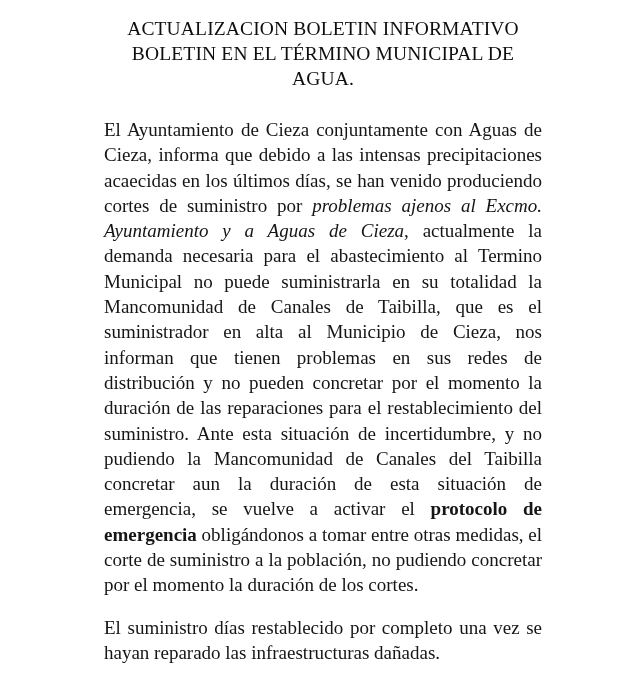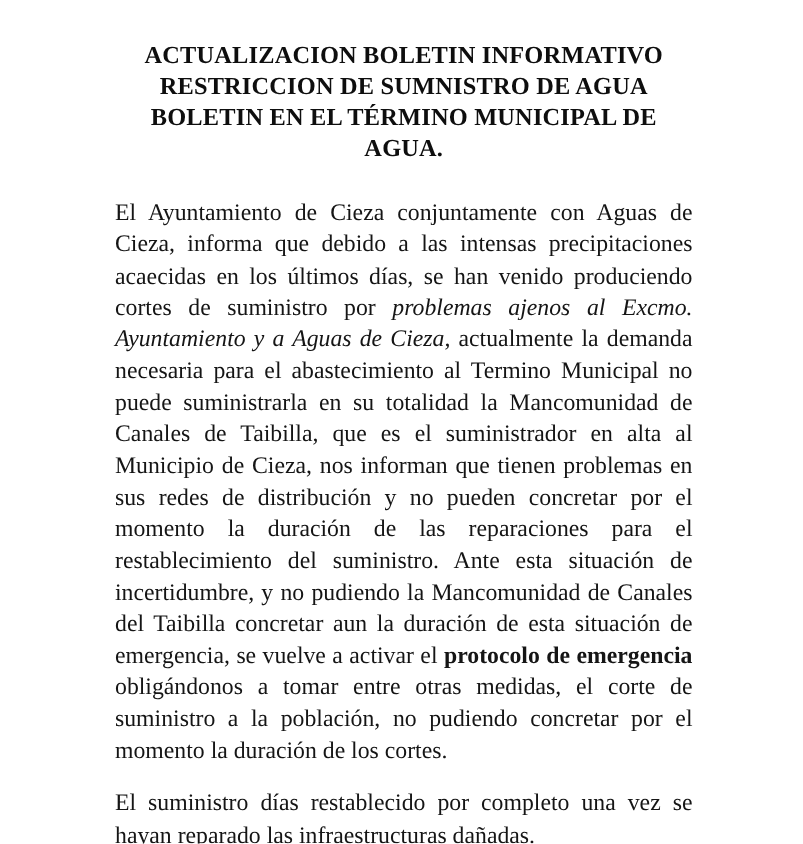--- a/index.html
+++ b/index.html
@@ -28,36 +28,36 @@
   .doc-body {
     position: absolute;
     left: 92px;
     top: 0;
     width: 462px;
   }
 
   
   .doc-title {
     margin: 0;
-    padding-top: 32px;
+    padding-top: 16px;
     text-align: center;
-    font-weight: bold;
+    font-weight: normal;
     font-size: 19.5px;
     line-height: 25px;
     letter-spacing: 0.15px;
     color: #0e0e0e;
   }
   .doc-title .tline {
     display: block;
     white-space: nowrap;
   }
 
   
   .para {
-    margin: 0;
+    margin: 12px;
     font-size: 19px;
     line-height: 25.3px;
     text-align: justify;
     text-justify: inter-word;
     color: #151515;
     hyphens: none;
   }
   .para.first {
     margin-top: 26px;
   }
@@ -72,21 +72,20 @@
   }
 </style>
 </head>
 <body>
 
 <div class="page">
   <div class="doc-body">
 
     <h1 class="doc-title">
       <span class="tline">ACTUALIZACION BOLETIN INFORMATIVO</span>
-      <span class="tline">RESTRICCION DE SUMNISTRO DE AGUA</span>
       <span class="tline">BOLETIN EN EL TÉRMINO MUNICIPAL DE</span>
       <span class="tline">AGUA.</span>
     </h1>
 
     <p class="para first">
       <span>El Ayuntamiento de Cieza conjuntamente con Aguas de Cieza, informa que debido a las intensas precipitaciones acaecidas en los últimos días, se han venido produciendo cortes de suministro por </span><span class="it">problemas ajenos al Excmo. Ayuntamiento y a Aguas de Cieza</span><span>, actualmente la demanda necesaria para el abastecimiento al Termino Municipal no puede suministrarla en su totalidad la Mancomunidad de Canales de Taibilla, que es el suministrador en alta al Municipio de Cieza, nos informan que tienen problemas en sus redes de distribución y no pueden concretar por el momento la duración de las reparaciones para el restablecimiento del suministro. Ante esta situación de incertidumbre, y no pudiendo la Mancomunidad de Canales del Taibilla concretar aun la duración de esta situación de emergencia, se vuelve a activar el </span><span class="bd">protocolo de emergencia</span><span> obligándonos a tomar entre otras medidas, el corte de suministro a la población, no pudiendo concretar por el momento la duración de los cortes.</span>
     </p>
 
     <p class="para">
       <span>El suministro días restablecido por completo una vez se hayan reparado las infraestructuras dañadas.</span>

